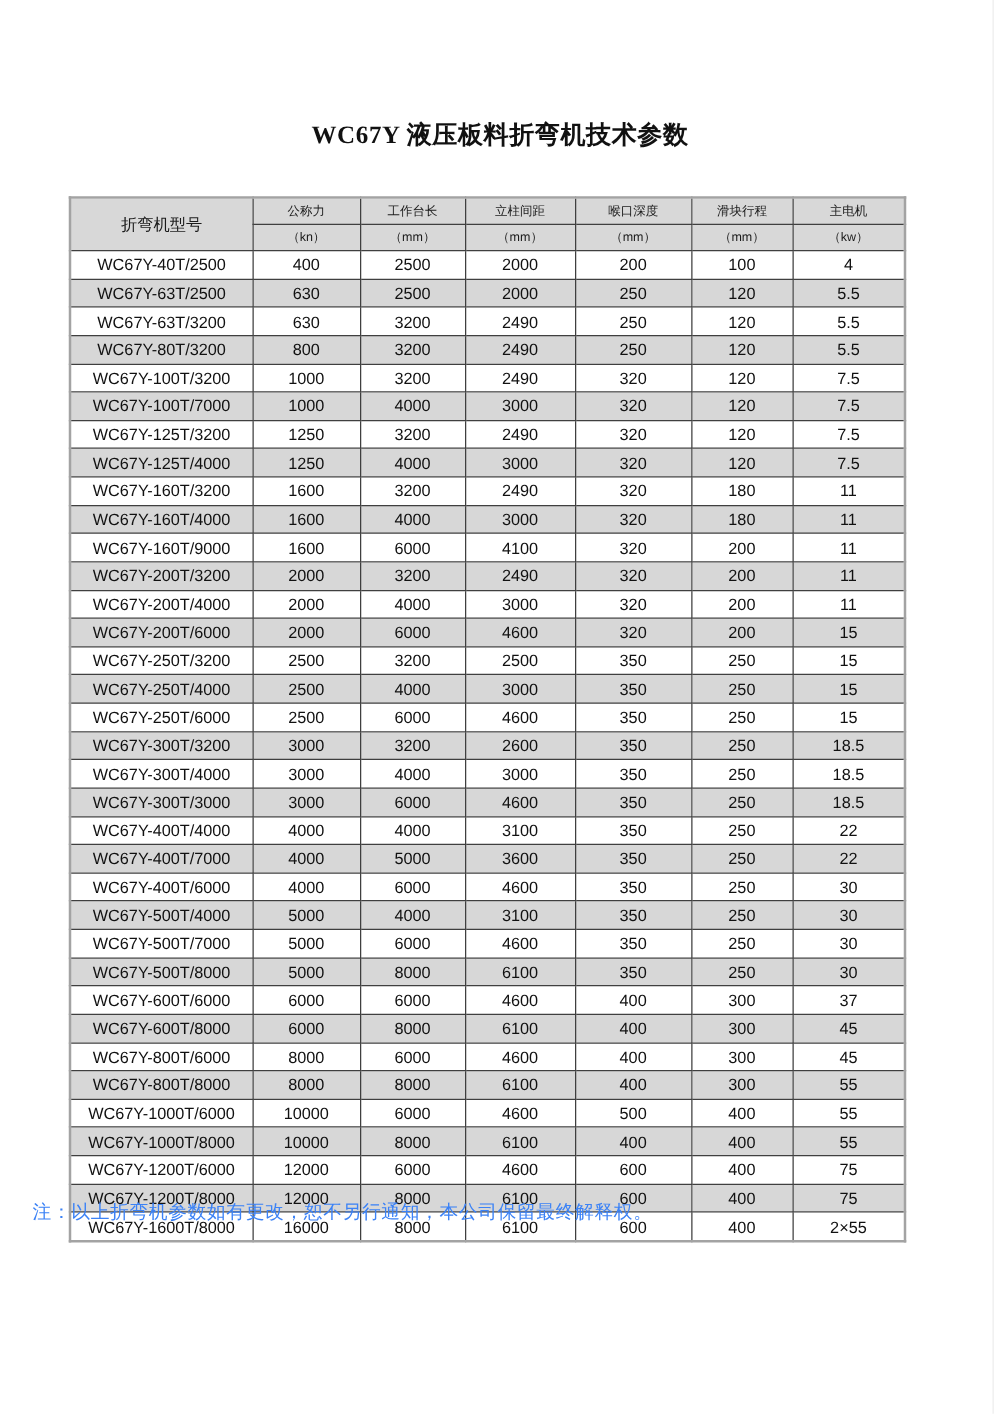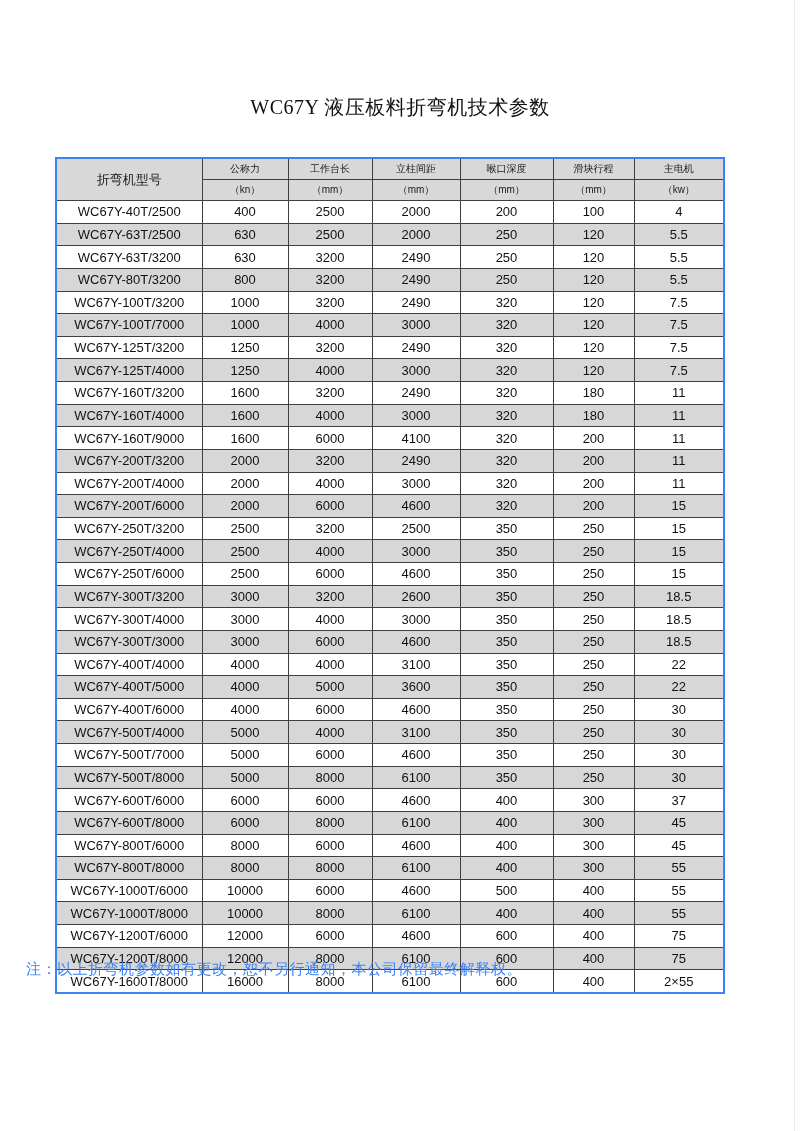--- a/index.html
+++ b/index.html
@@ -17,32 +17,32 @@
   }
   .doc-title {
     position: absolute;
     top: 94px;
     left: 0;
     width: 800px;
     margin: 0;
     text-align: center;
     font-family: "Liberation Serif", serif;
     font-size: 20px;
-    font-weight: normal;
+    font-weight: bold;
     letter-spacing: 0.5px;
     color: #111111;
   }
   table.spec-table {
     position: absolute;
     top: 157px;
     left: 55px;
     width: 668px;
     border-collapse: collapse;
     table-layout: fixed;
-    border: 2px solid #3b82f6;
+    border: 2px solid #a3a3a3;
   }
   .spec-table th,
   .spec-table td {
     border: 1px solid #3f3f3f;
     text-align: center;
     vertical-align: middle;
     padding: 0;
     overflow: hidden;
     white-space: nowrap;
   }
@@ -303,21 +303,21 @@
         <tr>
           <td>WC67Y-400T/4000</td>
           <td>4000</td>
           <td>4000</td>
           <td>3100</td>
           <td>350</td>
           <td>250</td>
           <td>22</td>
         </tr>
         <tr>
-          <td>WC67Y-400T/5000</td>
+          <td>WC67Y-400T/7000</td>
           <td>4000</td>
           <td>5000</td>
           <td>3600</td>
           <td>350</td>
           <td>250</td>
           <td>22</td>
         </tr>
         <tr>
           <td>WC67Y-400T/6000</td>
           <td>4000</td>

